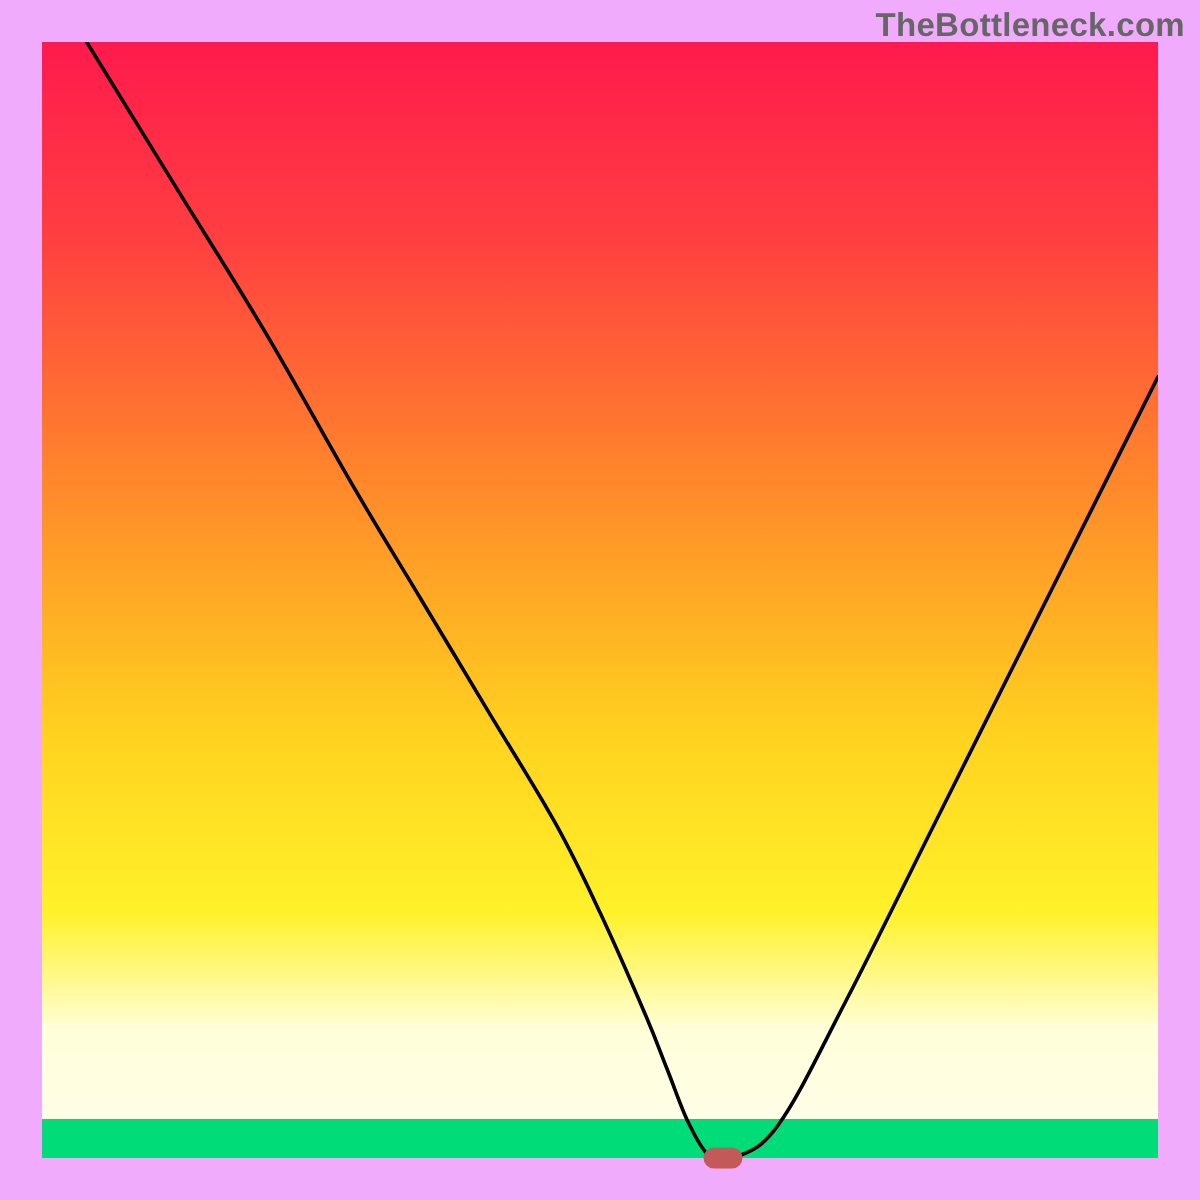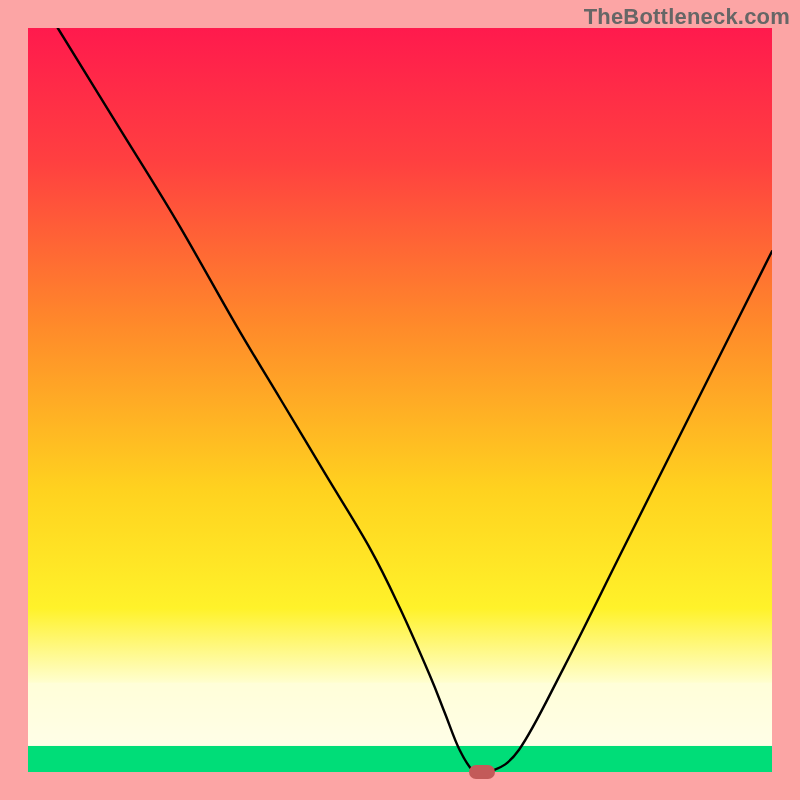--- a/index.html
+++ b/index.html
@@ -8,21 +8,21 @@
     width: 800px;
     height: 800px;
     background: #000;
     overflow: hidden;
     font-family: Arial, Helvetica, sans-serif;
   }
   .frame {
     position: relative;
     width: 800px;
     height: 800px;
-    background: #fca5a5;
+    background: #f0abfc;
   }
   .watermark {
     position: absolute;
     top: 4px;
     right: 10px;
     font-size: 22px;
     font-weight: 600;
     color: #666;
     z-index: 10;
     letter-spacing: 0.2px;

